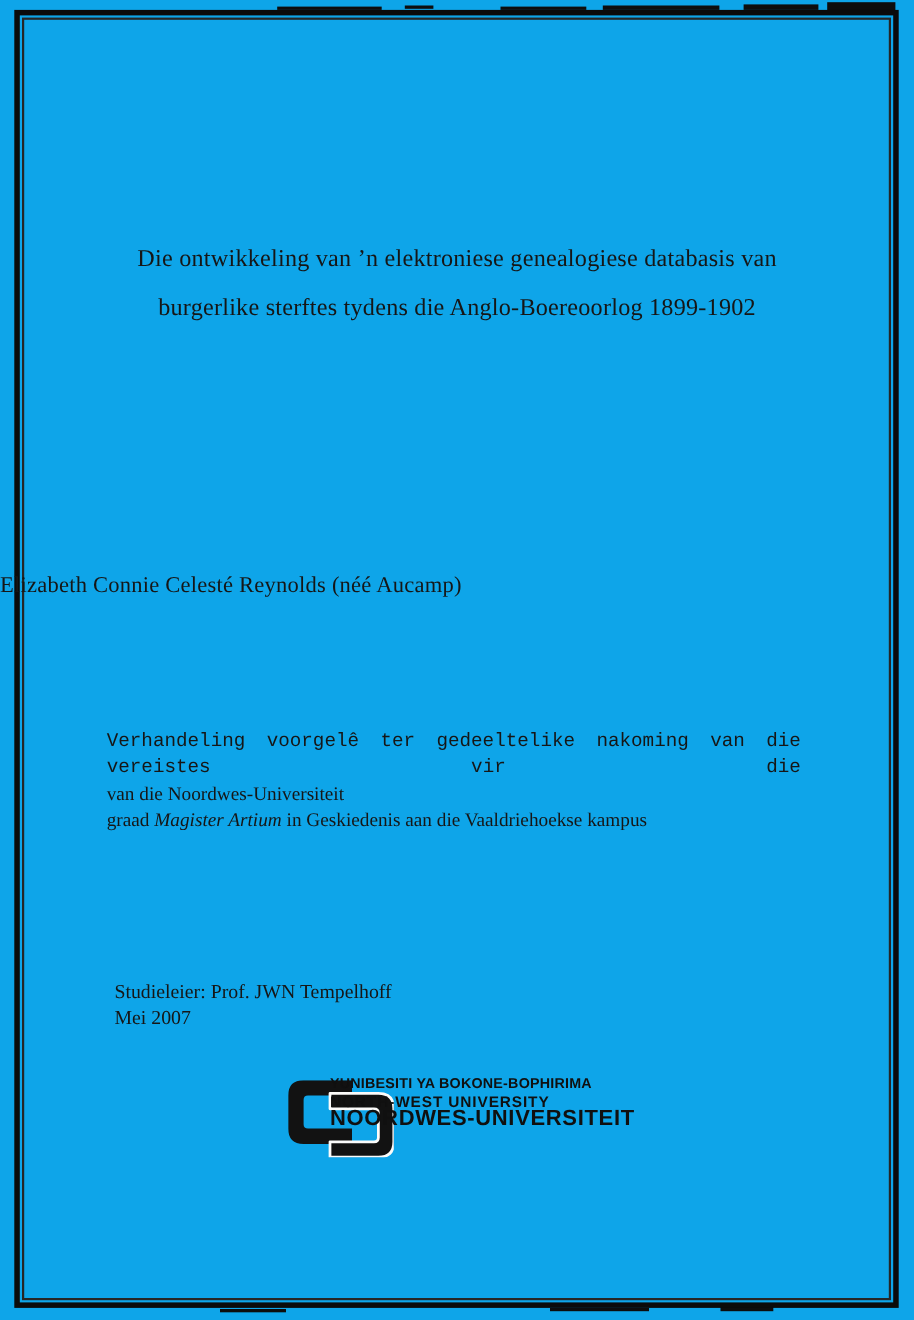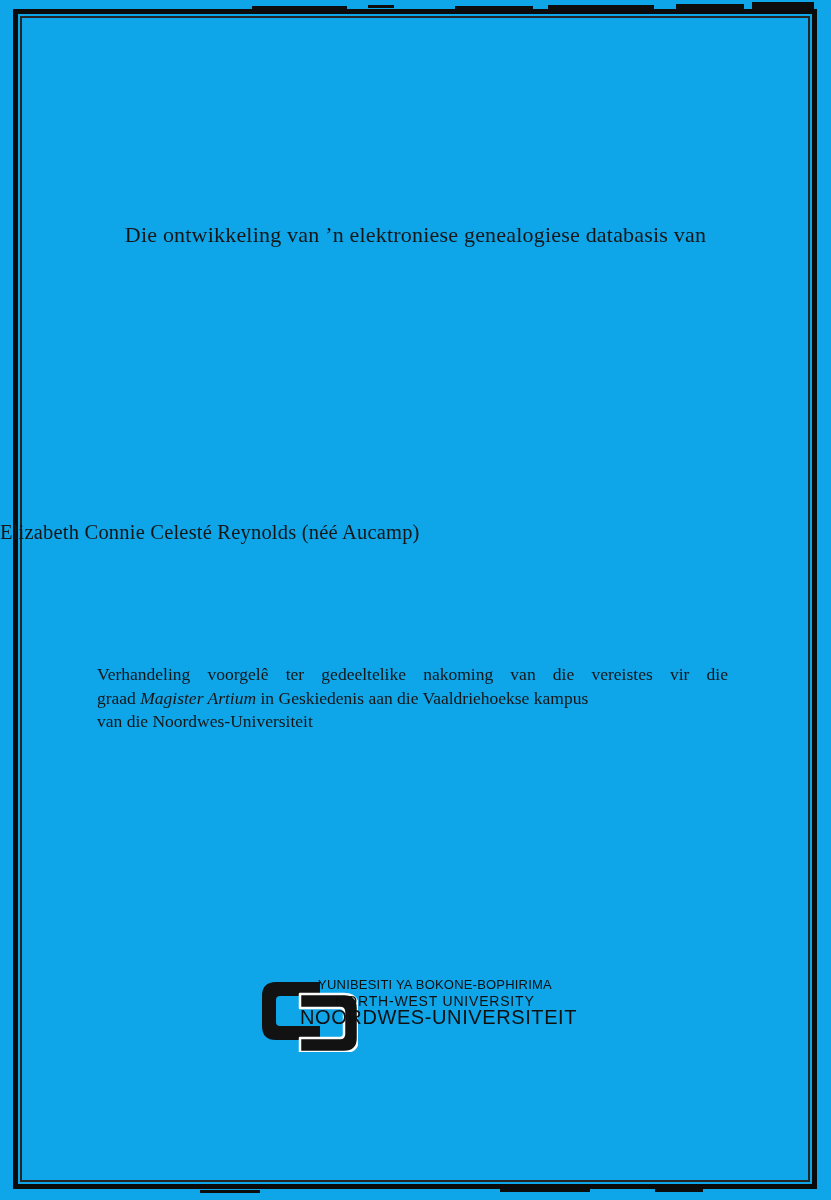--- a/index.html
+++ b/index.html
@@ -68,43 +68,44 @@
   .statement {
     position: absolute;
     left: 97px; top: 663px;
     width: 631px;
     font-size: 17.5px;
     line-height: 23.5px;
   }
   .statement .justify-line {
     text-align: justify;
     text-align-last: justify;
+    font-family: Liberation Mono, monospace;
   }
   .statement em {
     font-style: italic;
   }
   .supervisor-block {
     position: absolute;
     left: 104px; top: 889px;
     font-size: 18px;
     line-height: 24px;
   }
   
   .logo-mark {
     position: absolute;
     left: 262px; top: 982px;
     width: 96px; height: 70px;
   }
   .logo-text {
     position: absolute;
     left: 300px; top: 977px;
     width: 270px;
-    text-align: center;
+    text-align: left;
     font-family: "Liberation Sans", sans-serif;
-    font-weight: normal;
+    font-weight: bold;
     color: #101010;
     white-space: nowrap;
   }
   .logo-text .lt1 { font-size: 13px;   letter-spacing: 0.2px; line-height: 16px; }
   .logo-text .lt2 { font-size: 14px;   letter-spacing: 0.8px; line-height: 16px; }
   .logo-text .lt3 { font-size: 20px;   letter-spacing: 0.6px; line-height: 16px; }
 </style>
 </head>
 <body>
 
@@ -119,31 +120,36 @@
   <div class="smudge sm7"></div>
   <div class="smudge sm8"></div>
   <div class="smudge sm9"></div>
 
   <div class="frame">
     <div class="frame-inner"></div>
   </div>
 
   <div class="title">
     <div>Die ontwikkeling van ’n elektroniese genealogiese databasis van</div>
+    <div>burgerlike sterftes tydens die Anglo-Boereoorlog 1899-1902</div>
   </div>
 
 
   <div class="author">Elizabeth Connie Celesté Reynolds (néé Aucamp)</div>
 
   <div class="statement">
     <div class="justify-line">Verhandeling voorgelê ter gedeeltelike nakoming van die vereistes vir die</div>
+    <div>van die Noordwes-Universiteit</div>
     <div><span>graad </span><em>Magister Artium</em><span> in Geskiedenis aan die Vaaldriehoekse kampus</span></div>
-    <div>van die Noordwes-Universiteit</div>
   </div>
 
+  <div class="supervisor-block">
+    <div>Studieleier: Prof. JWN Tempelhoff</div>
+    <div>Mei 2007</div>
+  </div>
 
   <div>
     <svg class="logo-mark" viewBox="0 0 96 70" xmlns="http://www.w3.org/2000/svg" aria-hidden="true">
       <path d="M58 0 H14 Q0 0 0 14 V44 Q0 58 14 58 H58 V44 H18 Q14 44 14 40 V18 Q14 14 18 14 H58 Z" fill="#121212"></path>
       <path d="M38 12 H82 Q96 12 96 26 V56 Q96 70 82 70 H38 V56 H78 Q82 56 82 52 V30 Q82 26 78 26 H38 Z" fill="#121212" stroke="#fbfbfa" stroke-width="2.5" stroke-linejoin="round"></path>
     </svg>
     <div class="logo-text">
       <div class="lt1">YUNIBESITI YA BOKONE-BOPHIRIMA</div>
       <div class="lt2">NORTH-WEST UNIVERSITY</div>
       <div class="lt3">NOORDWES-UNIVERSITEIT</div>

